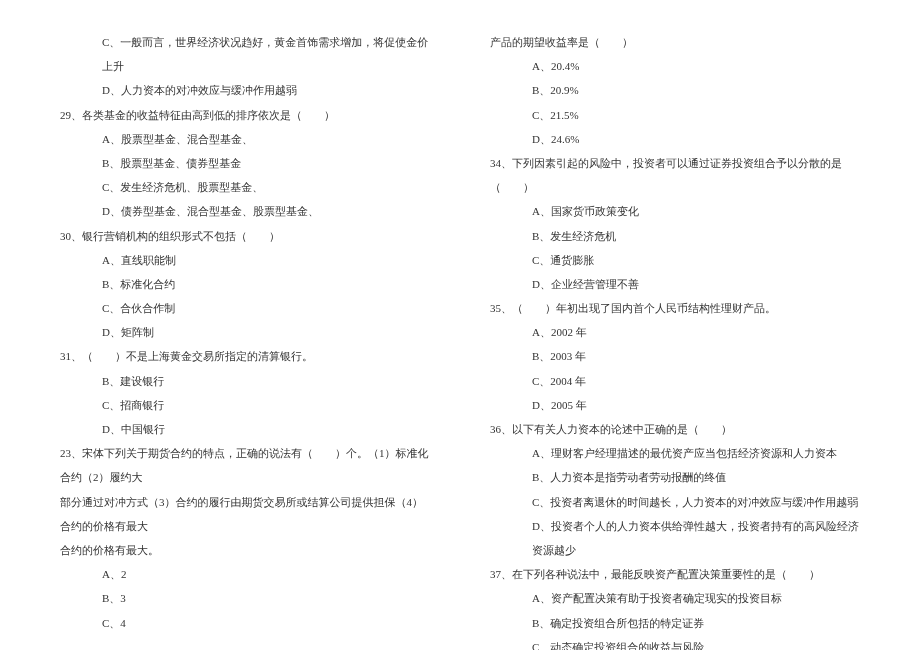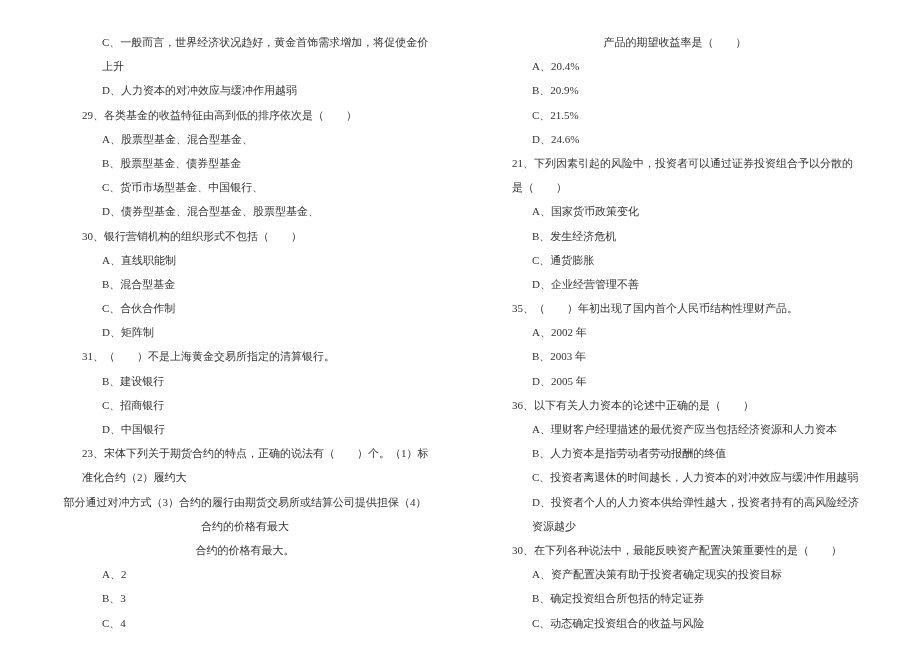--- a/index.html
+++ b/index.html
@@ -20,42 +20,40 @@
   }
   .col {
     flex: 1;
     line-height: 2.2;
   }
   .option {
     padding-left: 42px;
   }
   .q-lead {
     padding-left: 0;
-    margin-left: 22px;
   }
   .q-cont {
     padding-left: 0;
-    text-align: center;
   }
 </style>
 </head>
 <body>
 
 <div class="page">
   <div class="col">
     <div class="option">C、一般而言，世界经济状况趋好，黄金首饰需求增加，将促使金价上升</div>
     <div class="option">D、人力资本的对冲效应与缓冲作用越弱</div>
     <div class="q-lead">29、各类基金的收益特征由高到低的排序依次是（　　）</div>
     <div class="option">A、股票型基金、混合型基金、</div>
     <div class="option">B、股票型基金、债券型基金</div>
-    <div class="option">C、货币市场型基金、中国银行、</div>
+    <div class="option">C、发生经济危机、股票型基金、</div>
     <div class="option">D、债券型基金、混合型基金、股票型基金、</div>
     <div class="q-lead">30、银行营销机构的组织形式不包括（　　）</div>
     <div class="option">A、直线职能制</div>
-    <div class="option">B、混合型基金</div>
+    <div class="option">B、标准化合约</div>
     <div class="option">C、合伙合作制</div>
     <div class="option">D、矩阵制</div>
     <div class="q-lead">31、（　　）不是上海黄金交易所指定的清算银行。</div>
     <div class="option">B、建设银行</div>
     <div class="option">C、招商银行</div>
     <div class="option">D、中国银行</div>
     <div class="q-lead">23、宋体下列关于期货合约的特点，正确的说法有（　　）个。（1）标准化合约（2）履约大</div>
     <div class="q-cont">部分通过对冲方式（3）合约的履行由期货交易所或结算公司提供担保（4）合约的价格有最大</div>
     <div class="q-cont">合约的价格有最大。</div>
     <div class="option">A、2</div>
@@ -63,33 +61,34 @@
     <div class="option">C、4</div>
 
   </div>
 
   <div class="col">
     <div class="q-cont">产品的期望收益率是（　　）</div>
     <div class="option">A、20.4%</div>
     <div class="option">B、20.9%</div>
     <div class="option">C、21.5%</div>
     <div class="option">D、24.6%</div>
-    <div class="q-lead">21、下列因素引起的风险中，投资者可以通过证券投资组合予以分散的是（　　）</div>
+    <div class="q-lead">34、下列因素引起的风险中，投资者可以通过证券投资组合予以分散的是（　　）</div>
     <div class="option">A、国家货币政策变化</div>
     <div class="option">B、发生经济危机</div>
     <div class="option">C、通货膨胀</div>
     <div class="option">D、企业经营管理不善</div>
     <div class="q-lead">35、（　　）年初出现了国内首个人民币结构性理财产品。</div>
     <div class="option">A、2002 年</div>
     <div class="option">B、2003 年</div>
+    <div class="option">C、2004 年</div>
     <div class="option">D、2005 年</div>
     <div class="q-lead">36、以下有关人力资本的论述中正确的是（　　）</div>
     <div class="option">A、理财客户经理描述的最优资产应当包括经济资源和人力资本</div>
     <div class="option">B、人力资本是指劳动者劳动报酬的终值</div>
     <div class="option">C、投资者离退休的时间越长，人力资本的对冲效应与缓冲作用越弱</div>
     <div class="option">D、投资者个人的人力资本供给弹性越大，投资者持有的高风险经济资源越少</div>
-    <div class="q-lead">30、在下列各种说法中，最能反映资产配置决策重要性的是（　　）</div>
+    <div class="q-lead">37、在下列各种说法中，最能反映资产配置决策重要性的是（　　）</div>
     <div class="option">A、资产配置决策有助于投资者确定现实的投资目标</div>
     <div class="option">B、确定投资组合所包括的特定证券</div>
     <div class="option">C、动态确定投资组合的收益与风险</div>
 
   </div>
 </div>
 
 </body></html>

